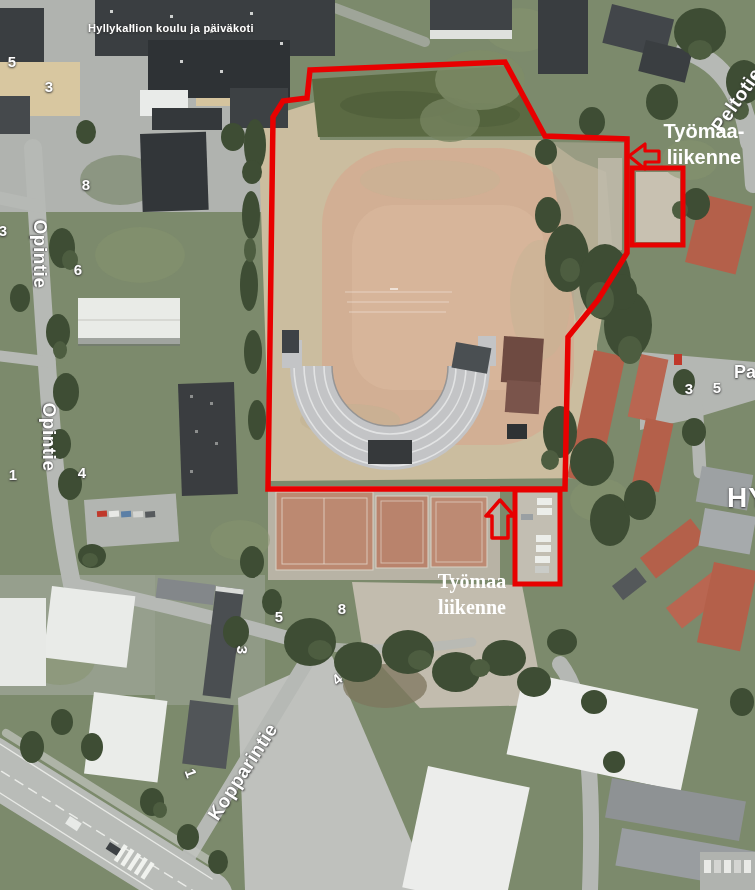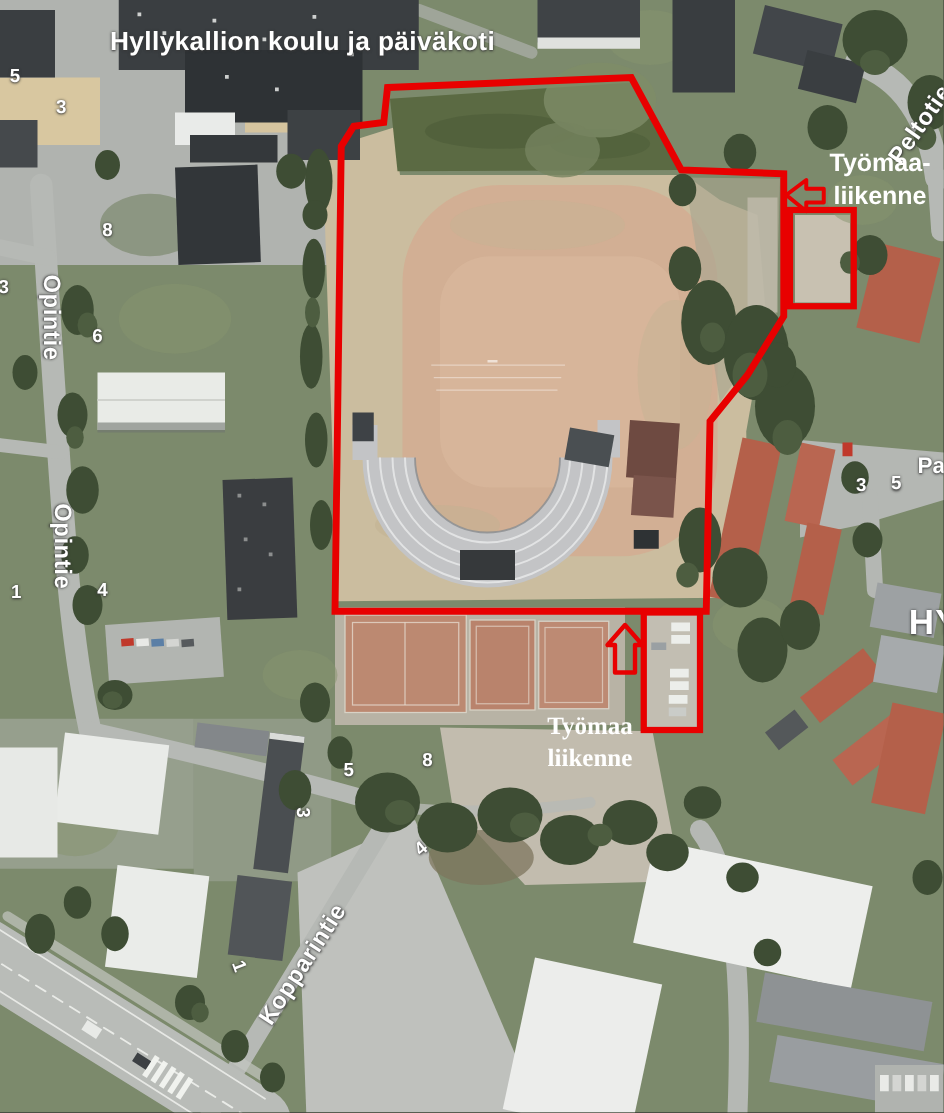--- a/index.html
+++ b/index.html
@@ -2,21 +2,21 @@
 <html><head>
 <meta charset="utf-8">
 <style>
   html,body{margin:0;padding:0;background:#222;}
   .stage{position:relative;width:755px;height:890px;overflow:hidden;background:#7c8a6c;
          font-family:"Liberation Sans",sans-serif;}
   .stage svg{position:absolute;left:0;top:0;}
   .wlabel{position:absolute;color:#ffffff;font-weight:bold;white-space:nowrap;
           text-shadow:0 1px 2px rgba(55,55,55,.9),0 0 2px rgba(55,55,55,.75);
           pointer-events:none;}
-  .place{font-size:21px;letter-spacing:.3px;text-align:left;}
+  .place{font-size:11px;letter-spacing:.3px;text-align:left;}
   .street{font-size:19px;letter-spacing:.5px;}
   .num{font-size:15px;}
   .mid{font-size:18px;}
   .big{font-size:28px;letter-spacing:1px;}
   .ctr{transform:translate(-50%,-50%);}
   .rlabel{position:absolute;color:#ffffff;font-weight:bold;font-size:20px;line-height:26px;
           text-align:center;white-space:nowrap;pointer-events:none;}
 </style>
 </head>
 <body>

